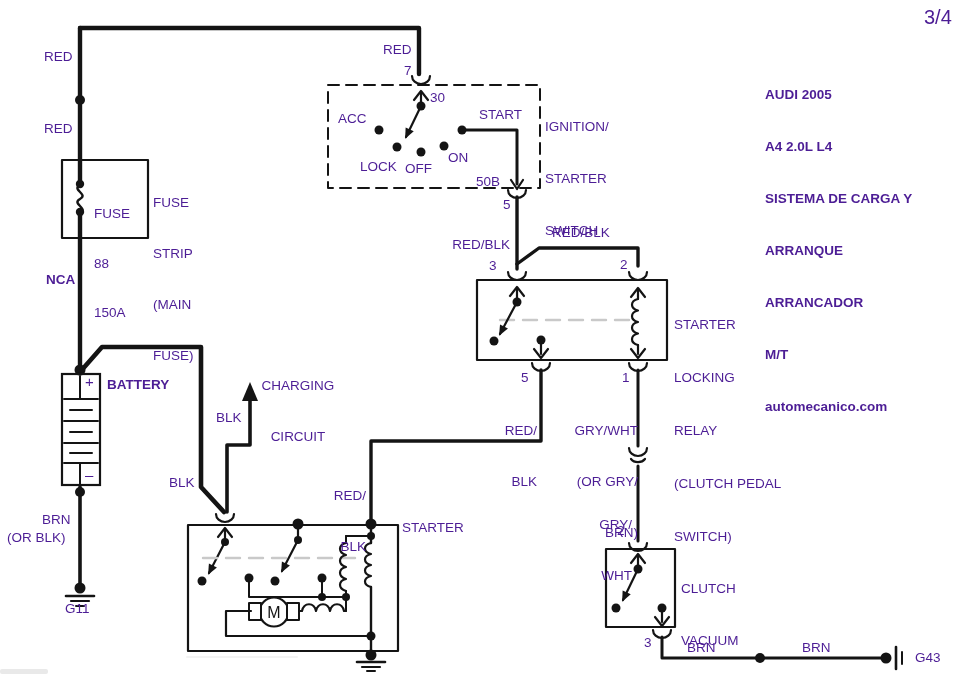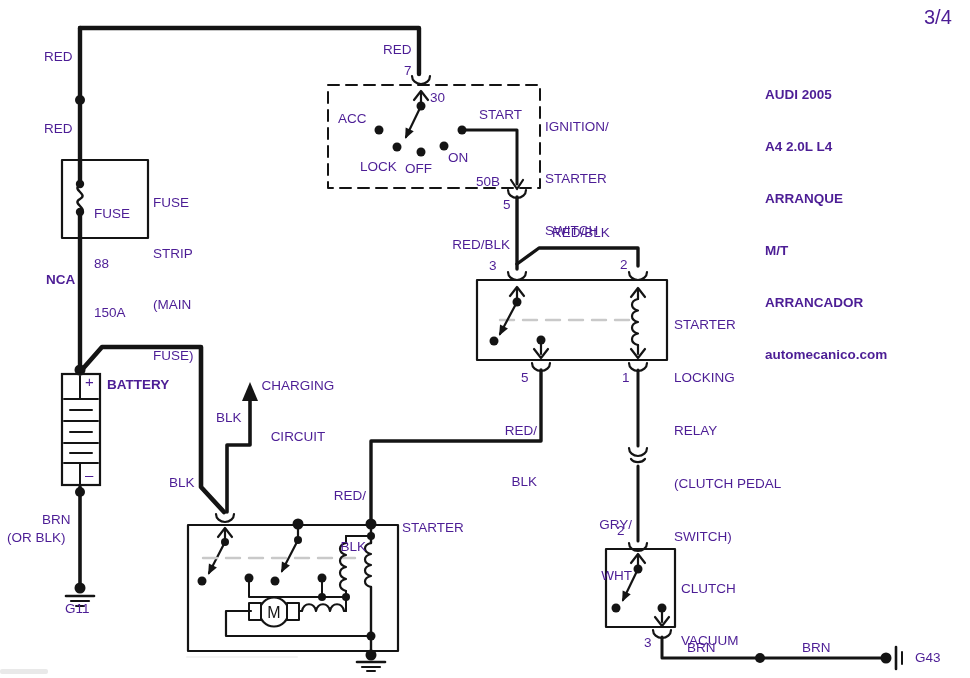--- a/index.html
+++ b/index.html
@@ -216,23 +216,24 @@
       <path d="M896,647 V669" stroke-width="2.6"></path>
       <path d="M902,652 V664" stroke-width="2"></path>
     </g>
   </svg>
 
   <div class="lbl pg" style="left:924px;top:5px;">3/4</div>
 
   <div class="lbl b lh18" style="left:765px;top:52px;">
     <div>AUDI 2005</div>
     <div>A4 2.0L L4</div>
+    <div>SISTEMA DE CARGA Y</div>
     <div>ARRANQUE</div>
+    <div>ARRANCADOR</div>
     <div>M/T</div>
-    <div>ARRANCADOR</div>
     <div>automecanico.com</div>
   </div>
 
   <div class="lbl" style="left:44px;top:48px;">RED</div>
   <div class="lbl" style="left:44px;top:120px;">RED</div>
   <div class="lbl lh15" style="left:94px;top:172px;">
     <div>FUSE</div>
     <div>88</div>
     <div>150A</div>
   </div>
@@ -277,20 +278,25 @@
     <div>(CLUTCH PEDAL</div>
     <div>SWITCH)</div>
   </div>
   <div class="lbl" style="left:521px;top:369px;">5</div>
   <div class="lbl" style="left:622px;top:369px;">1</div>
 
   <div class="lbl r lh17" style="left:480px;top:388px;width:57px;">
     <div>RED/</div>
     <div>BLK</div>
   </div>
+  <div class="lbl r lh17" style="left:558px;top:388px;width:80px;">
+    <div>GRY/WHT</div>
+    <div>(OR GRY/</div>
+    <div>BRN)</div>
+  </div>
   <div class="lbl r lh17" style="left:318px;top:453px;width:48px;">
     <div>RED/</div>
     <div>BLK</div>
   </div>
   <div class="lbl r lh17" style="left:584px;top:482px;width:48px;">
     <div>GRY/</div>
     <div>WHT</div>
   </div>
   <div class="lbl" style="left:617px;top:522px;">2</div>
 

